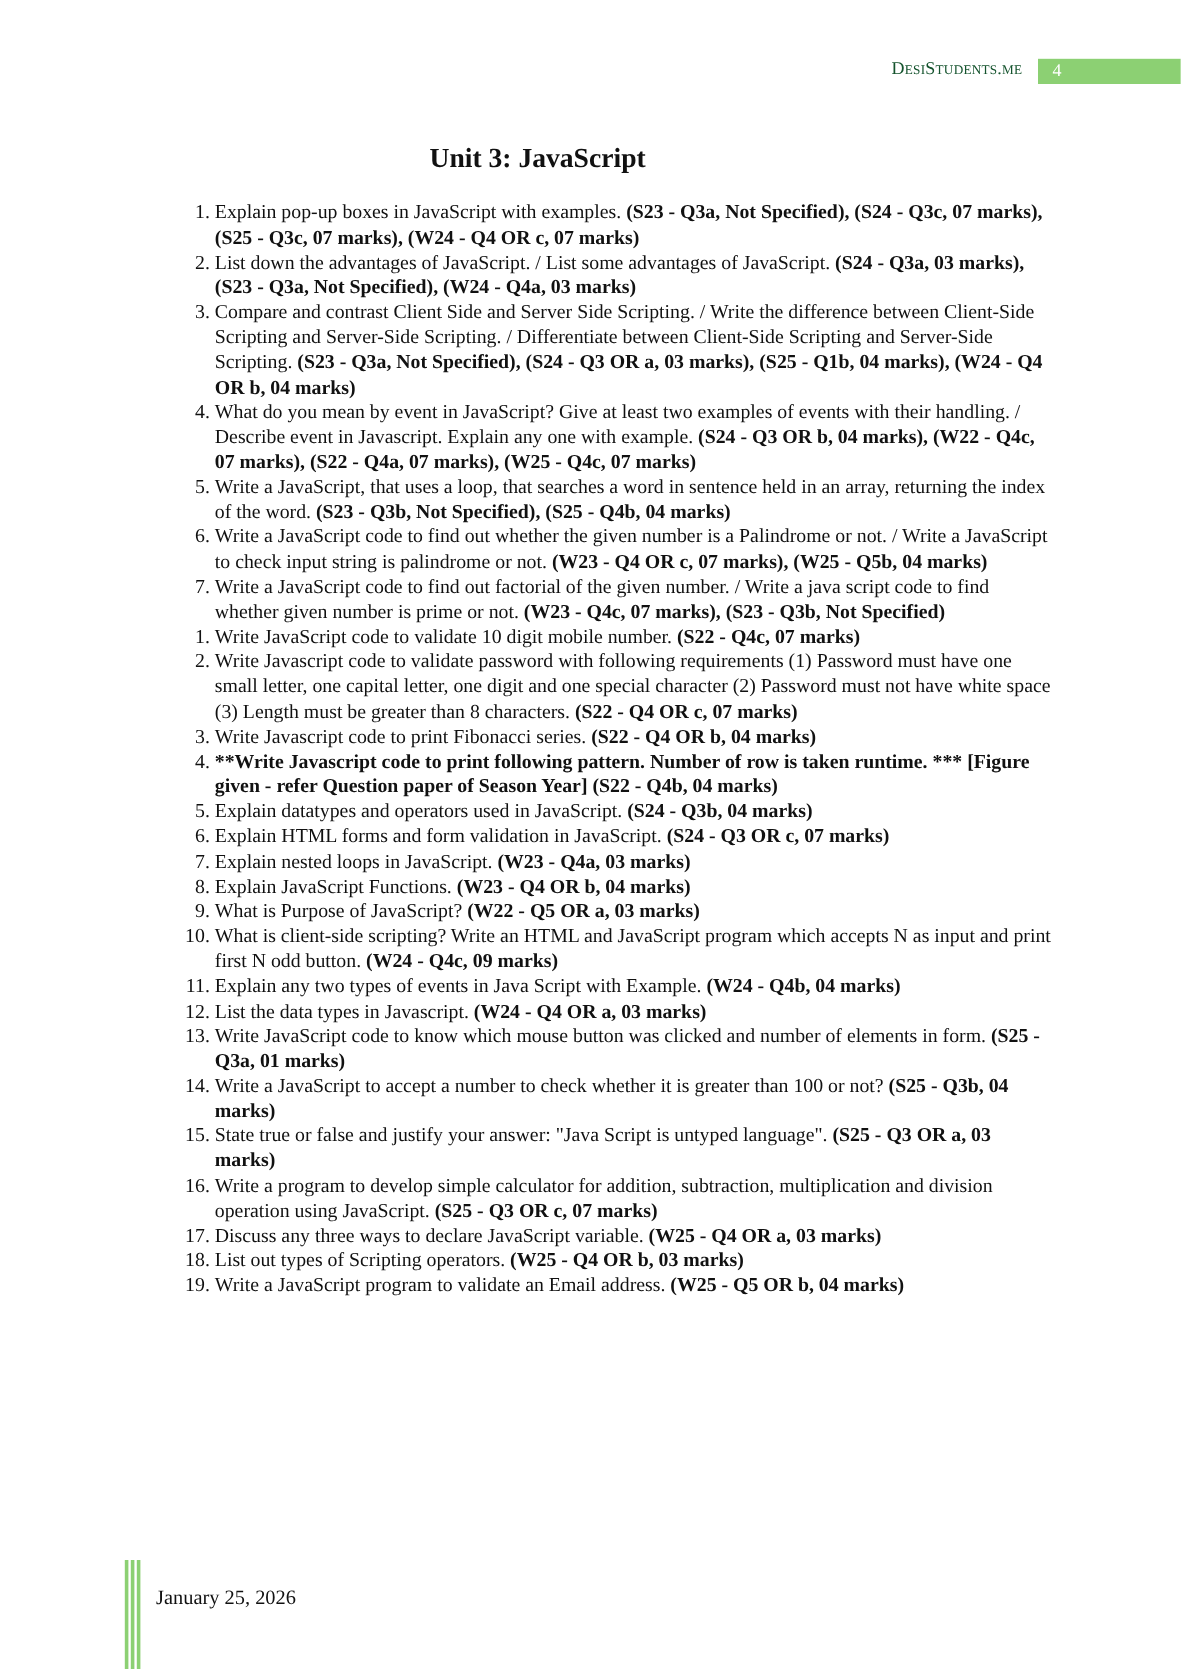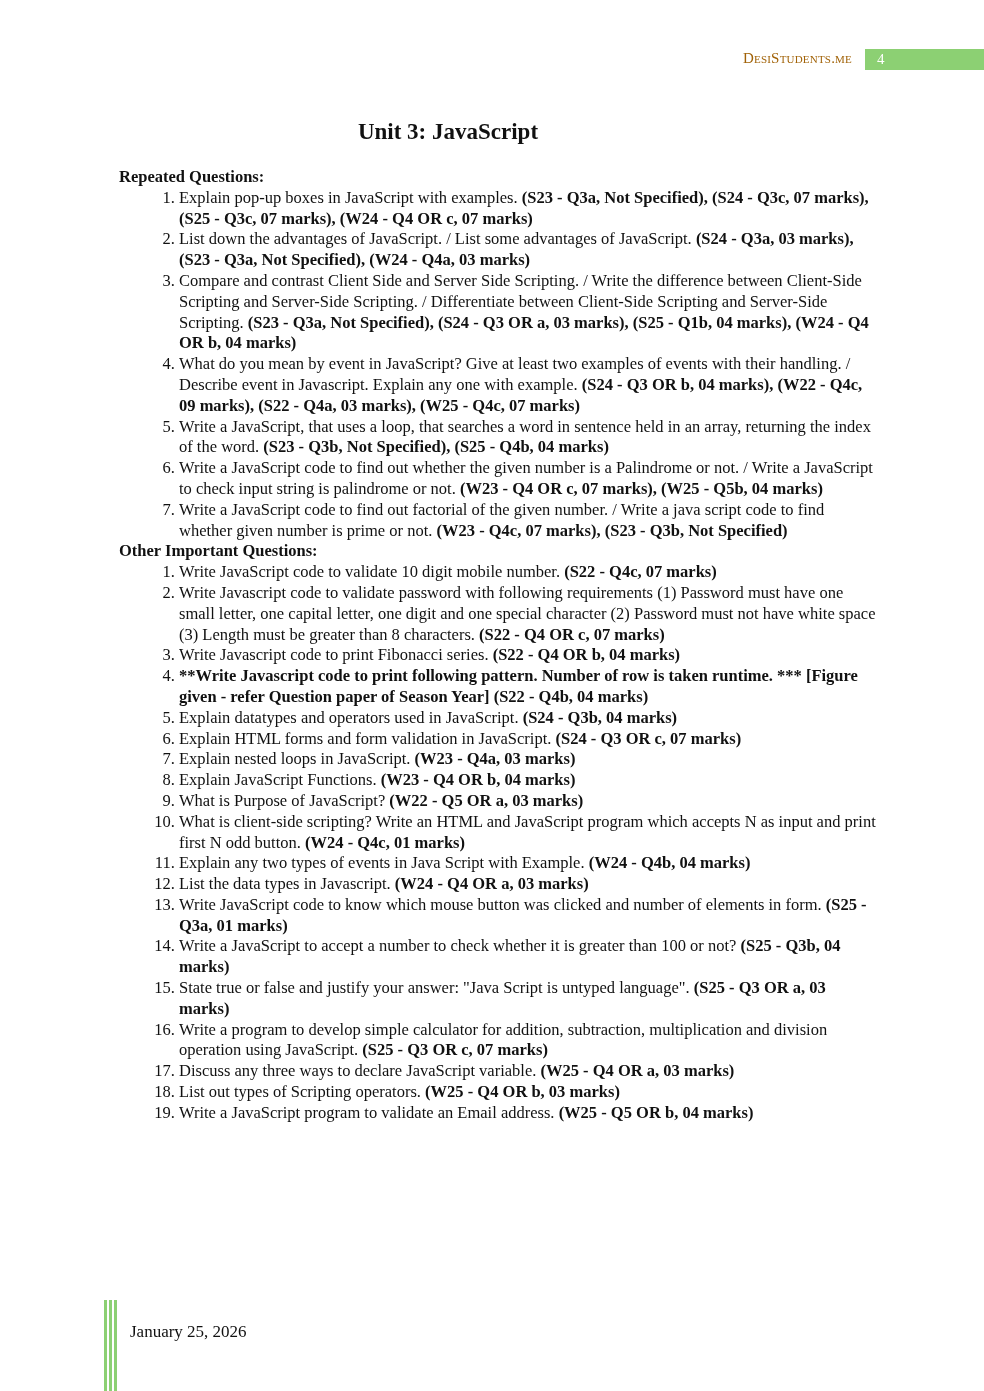--- a/index.html
+++ b/index.html
@@ -1,18 +1,18 @@
 <!DOCTYPE html>
 <html><head>
 <meta charset="utf-8">
 <style>
   html, body { margin: 0; padding: 0; background: #ffffff; }
   body { width: 984px; height: 1391px; position: relative; overflow: hidden;
          font-family: "Liberation Serif", serif; color: #111; }
-  .header-site { position: absolute; top: 50px; right: 132px; font-size: 15px; color: #a16207;
+  .header-site { position: absolute; top: 50px; right: 132px; font-size: 15px; color: #14532d;
                  font-variant: small-caps; letter-spacing: 0.2px; margin-left: 46px; }
   .page-badge { position: absolute; top: 49px; left: 865px; width: 119px; height: 21px;
                 background: #8cd073; color: #fff; font-size: 15px; line-height: 21px;
                 padding-left: 12px; box-sizing: border-box; }
   .title { position: absolute; top: 119px; left: 0; width: 896px; text-align: center;
            font-size: 23px; font-weight: bold; }
   .content { position: absolute; top: 167px; left: 119px; width: 760px; font-size: 16.5px;
              line-height: 20.8px; }
   .section-head { font-weight: bold; }
   ol { margin: 0; padding: 0 0 0 60px; }
@@ -26,42 +26,40 @@
 </style>
 </head>
 <body>
 
 <div class="header-site">DesiStudents.me</div>
 <div class="page-badge">4</div>
 
 <h1 class="title" style="margin:0;">Unit 3: JavaScript</h1>
 
 <div class="content">
-  <div class="section-head">Repeated Questions:</div>
   <ol id="list-repeated">
       <li><span class="q">Explain pop-up boxes in JavaScript with examples.</span><span class="ref"> (S23 - Q3a, Not Specified), (S24 - Q3c, 07 marks), (S25 - Q3c, 07 marks), (W24 - Q4 OR c, 07 marks)</span></li>
       <li><span class="q">List down the advantages of JavaScript. / List some advantages of JavaScript.</span><span class="ref"> (S24 - Q3a, 03 marks), (S23 - Q3a, Not Specified), (W24 - Q4a, 03 marks)</span></li>
       <li><span class="q">Compare and contrast Client Side and Server Side Scripting. / Write the difference between Client-Side Scripting and Server-Side Scripting. / Differentiate between Client-Side Scripting and Server-Side Scripting.</span><span class="ref"> (S23 - Q3a, Not Specified), (S24 - Q3 OR a, 03 marks), (S25 - Q1b, 04 marks), (W24 - Q4 OR b, 04 marks)</span></li>
-      <li><span class="q">What do you mean by event in JavaScript? Give at least two examples of events with their handling. / Describe event in Javascript. Explain any one with example.</span><span class="ref"> (S24 - Q3 OR b, 04 marks), (W22 - Q4c, 09 marks), (S22 - Q4a, 03 marks), (W25 - Q4c, 07 marks)</span></li>
+      <li><span class="q">What do you mean by event in JavaScript? Give at least two examples of events with their handling. / Describe event in Javascript. Explain any one with example.</span><span class="ref"> (S24 - Q3 OR b, 04 marks), (W22 - Q4c, 07 marks), (S22 - Q4a, 07 marks), (W25 - Q4c, 07 marks)</span></li>
       <li><span class="q">Write a JavaScript, that uses a loop, that searches a word in sentence held in an array, returning the index of the word.</span><span class="ref"> (S23 - Q3b, Not Specified), (S25 - Q4b, 04 marks)</span></li>
       <li><span class="q">Write a JavaScript code to find out whether the given number is a Palindrome or not. / Write a JavaScript to check input string is palindrome or not.</span><span class="ref"> (W23 - Q4 OR c, 07 marks), (W25 - Q5b, 04 marks)</span></li>
       <li><span class="q">Write a JavaScript code to find out factorial of the given number. / Write a java script code to find whether given number is prime or not.</span><span class="ref"> (W23 - Q4c, 07 marks), (S23 - Q3b, Not Specified)</span></li>
     </ol>
-  <div class="section-head">Other Important Questions:</div>
   <ol id="list-other">
       <li><span class="q">Write JavaScript code to validate 10 digit mobile number.</span><span class="ref"> (S22 - Q4c, 07 marks)</span></li>
       <li><span class="q">Write Javascript code to validate password with following requirements (1) Password must have one small letter, one capital letter, one digit and one special character (2) Password must not have white space (3) Length must be greater than 8 characters.</span><span class="ref"> (S22 - Q4 OR c, 07 marks)</span></li>
       <li><span class="q">Write Javascript code to print Fibonacci series.</span><span class="ref"> (S22 - Q4 OR b, 04 marks)</span></li>
       <li><span class="q"></span><span class="ref">**Write Javascript code to print following pattern. Number of row is taken runtime. *** [Figure given - refer Question paper of Season Year] (S22 - Q4b, 04 marks)</span></li>
       <li><span class="q">Explain datatypes and operators used in JavaScript.</span><span class="ref"> (S24 - Q3b, 04 marks)</span></li>
       <li><span class="q">Explain HTML forms and form validation in JavaScript.</span><span class="ref"> (S24 - Q3 OR c, 07 marks)</span></li>
       <li><span class="q">Explain nested loops in JavaScript.</span><span class="ref"> (W23 - Q4a, 03 marks)</span></li>
       <li><span class="q">Explain JavaScript Functions.</span><span class="ref"> (W23 - Q4 OR b, 04 marks)</span></li>
       <li><span class="q">What is Purpose of JavaScript?</span><span class="ref"> (W22 - Q5 OR a, 03 marks)</span></li>
-      <li><span class="q">What is client-side scripting? Write an HTML and JavaScript program which accepts N as input and print first N odd button.</span><span class="ref"> (W24 - Q4c, 01 marks)</span></li>
+      <li><span class="q">What is client-side scripting? Write an HTML and JavaScript program which accepts N as input and print first N odd button.</span><span class="ref"> (W24 - Q4c, 09 marks)</span></li>
       <li><span class="q">Explain any two types of events in Java Script with Example.</span><span class="ref"> (W24 - Q4b, 04 marks)</span></li>
       <li><span class="q">List the data types in Javascript.</span><span class="ref"> (W24 - Q4 OR a, 03 marks)</span></li>
       <li><span class="q">Write JavaScript code to know which mouse button was clicked and number of elements in form.</span><span class="ref"> (S25 - Q3a, 01 marks)</span></li>
       <li><span class="q">Write a JavaScript to accept a number to check whether it is greater than 100 or not?</span><span class="ref"> (S25 - Q3b, 04 marks)</span></li>
       <li><span class="q">State true or false and justify your answer: "Java Script is untyped language".</span><span class="ref"> (S25 - Q3 OR a, 03 marks)</span></li>
       <li><span class="q">Write a program to develop simple calculator for addition, subtraction, multiplication and division operation using JavaScript.</span><span class="ref"> (S25 - Q3 OR c, 07 marks)</span></li>
       <li><span class="q">Discuss any three ways to declare JavaScript variable.</span><span class="ref"> (W25 - Q4 OR a, 03 marks)</span></li>
       <li><span class="q">List out types of Scripting operators.</span><span class="ref"> (W25 - Q4 OR b, 03 marks)</span></li>
       <li><span class="q">Write a JavaScript program to validate an Email address.</span><span class="ref"> (W25 - Q5 OR b, 04 marks)</span></li>
     </ol>

